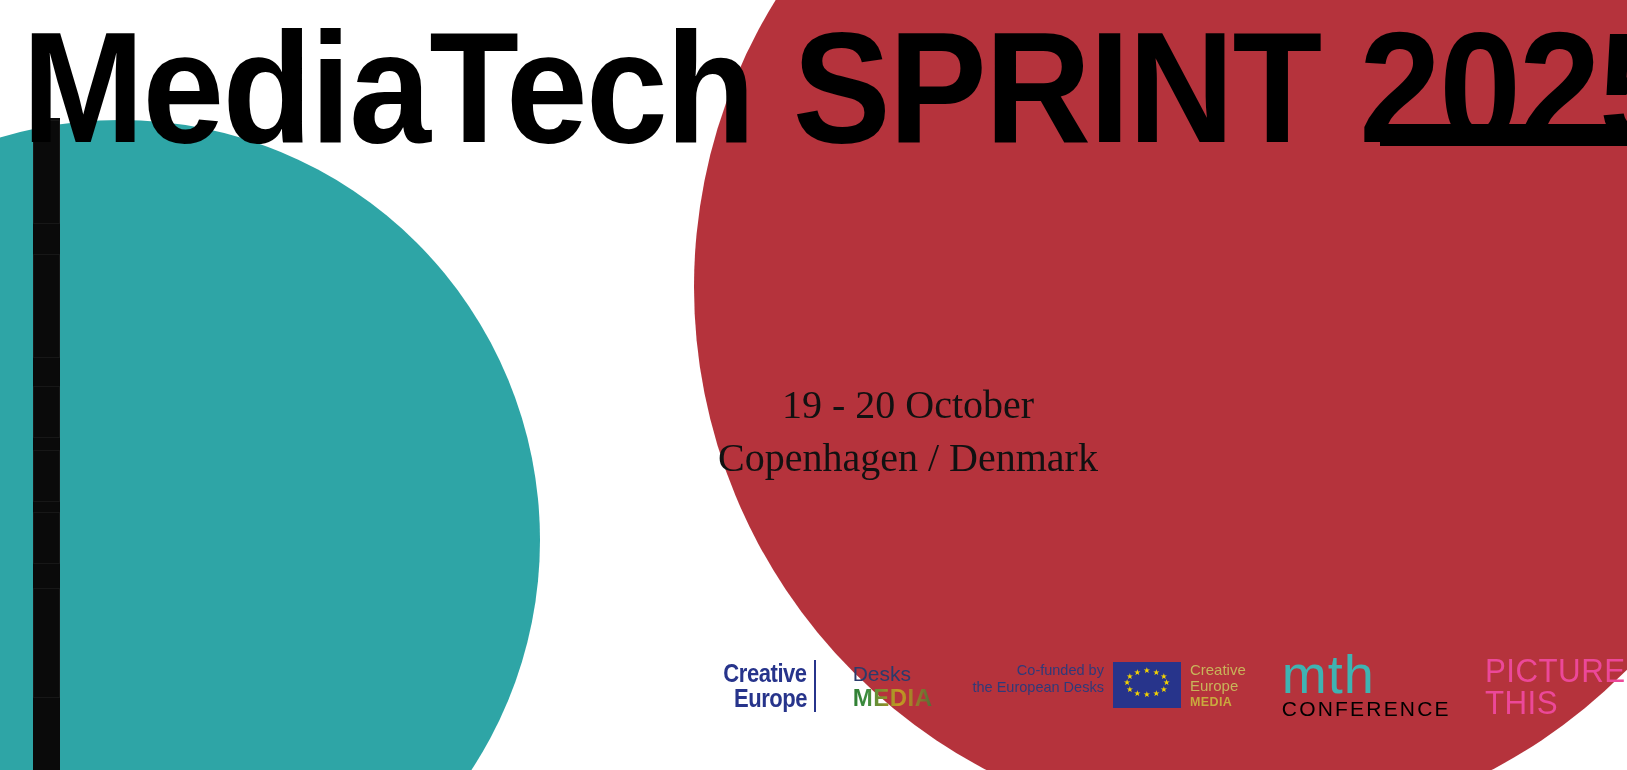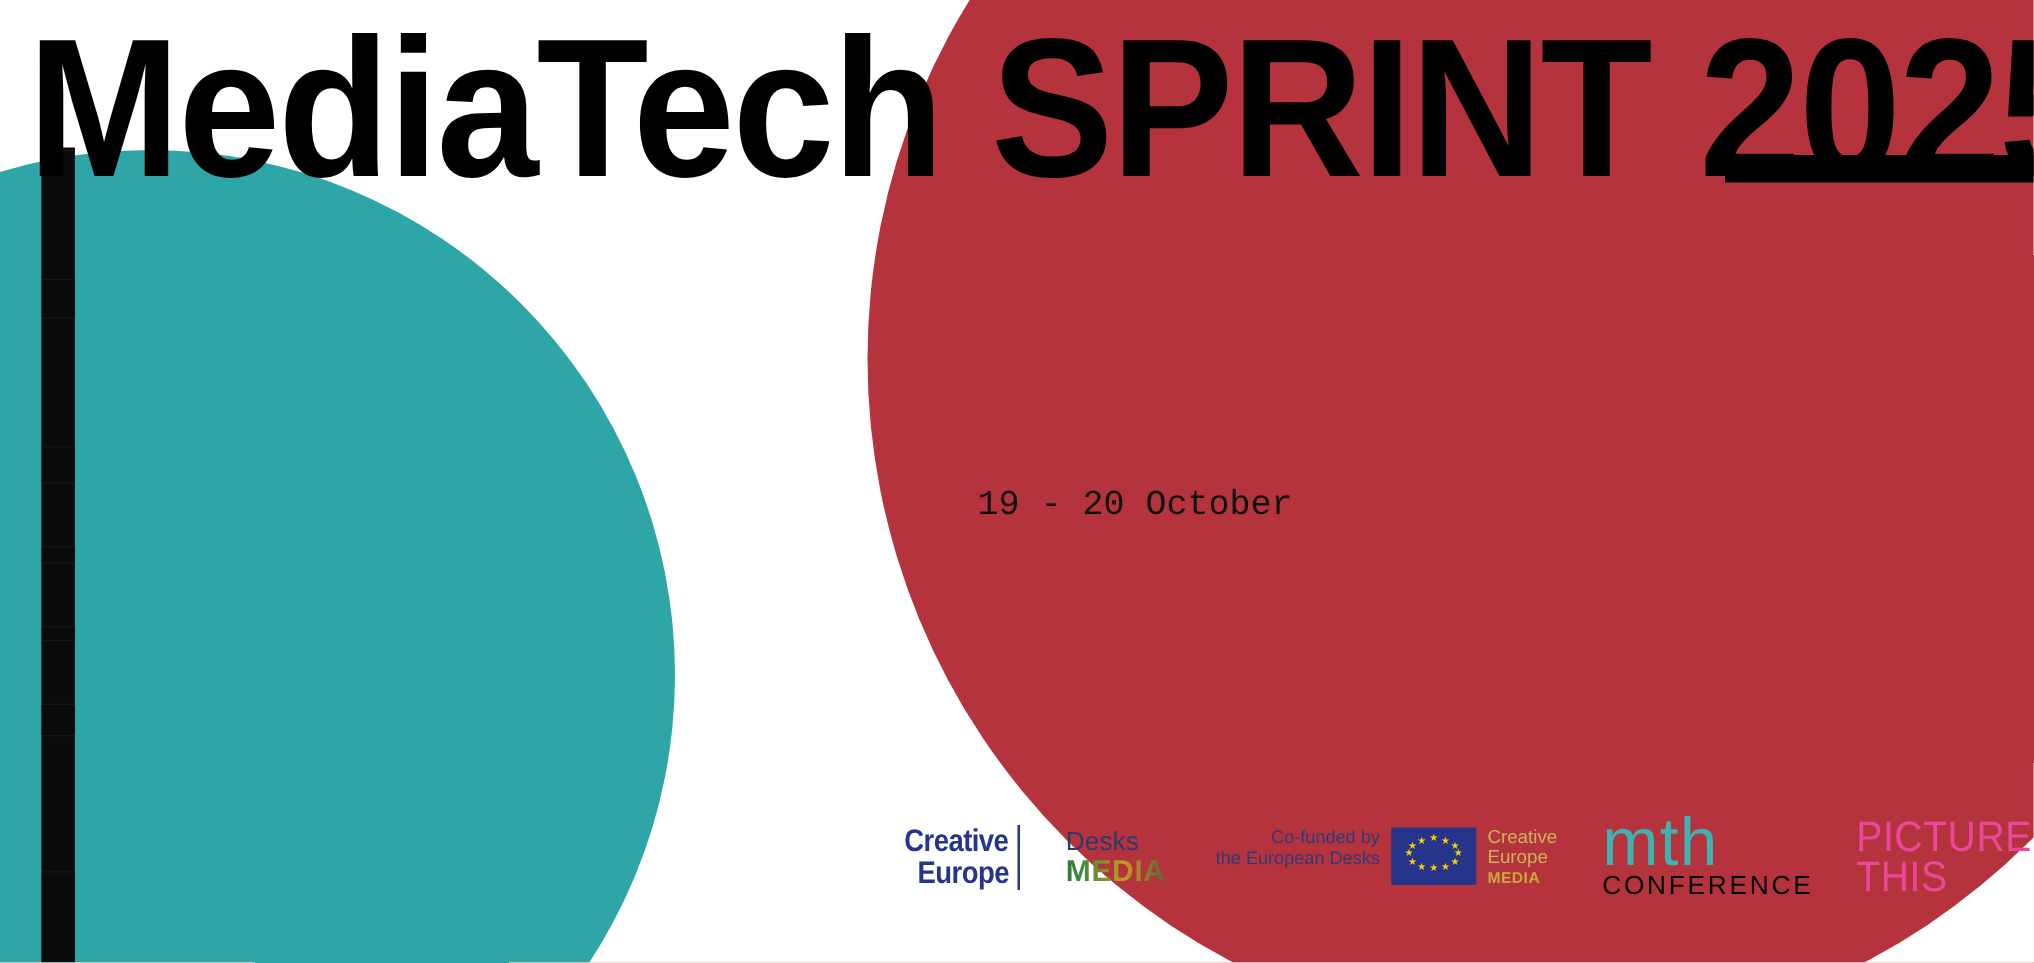--- a/index.html
+++ b/index.html
@@ -89,23 +89,23 @@
   
   .details {
     position: absolute;
     left: 608px;
     top: 378px;
     width: 600px;
     text-align: center;
     color: #111111;
   }
   .details .line {
-    font-family: Liberation Mono, monospace;
-    font-weight: 400;
-    font-size: 28px;
+    font-family: Liberation Serif, serif;
+    font-weight: 400;
+    font-size: 40px;
     line-height: 53px;
     white-space: nowrap;
   }
 
   
   .logo-strip {
     position: absolute;
     left: 712px;
     top: 650px;
     height: 72px;
@@ -268,20 +268,21 @@
     <div class="ghost g5"></div>
     <div class="ghost g6"></div>
   </div>
 
   <div class="right-rule"></div>
 
   <h1 class="title">MediaTech SPRINT 2025</h1>
 
   <div class="details">
     <div class="line">19 - 20 October</div>
+    <div class="line">Copenhagen / Denmark</div>
   </div>
 
   <div class="logo-strip">
 
     <div class="logo-ced">
       <div class="ced-left">
         <span>Creative</span>
         <span>Europe</span>
       </div>
       <div class="ced-bar"></div>

